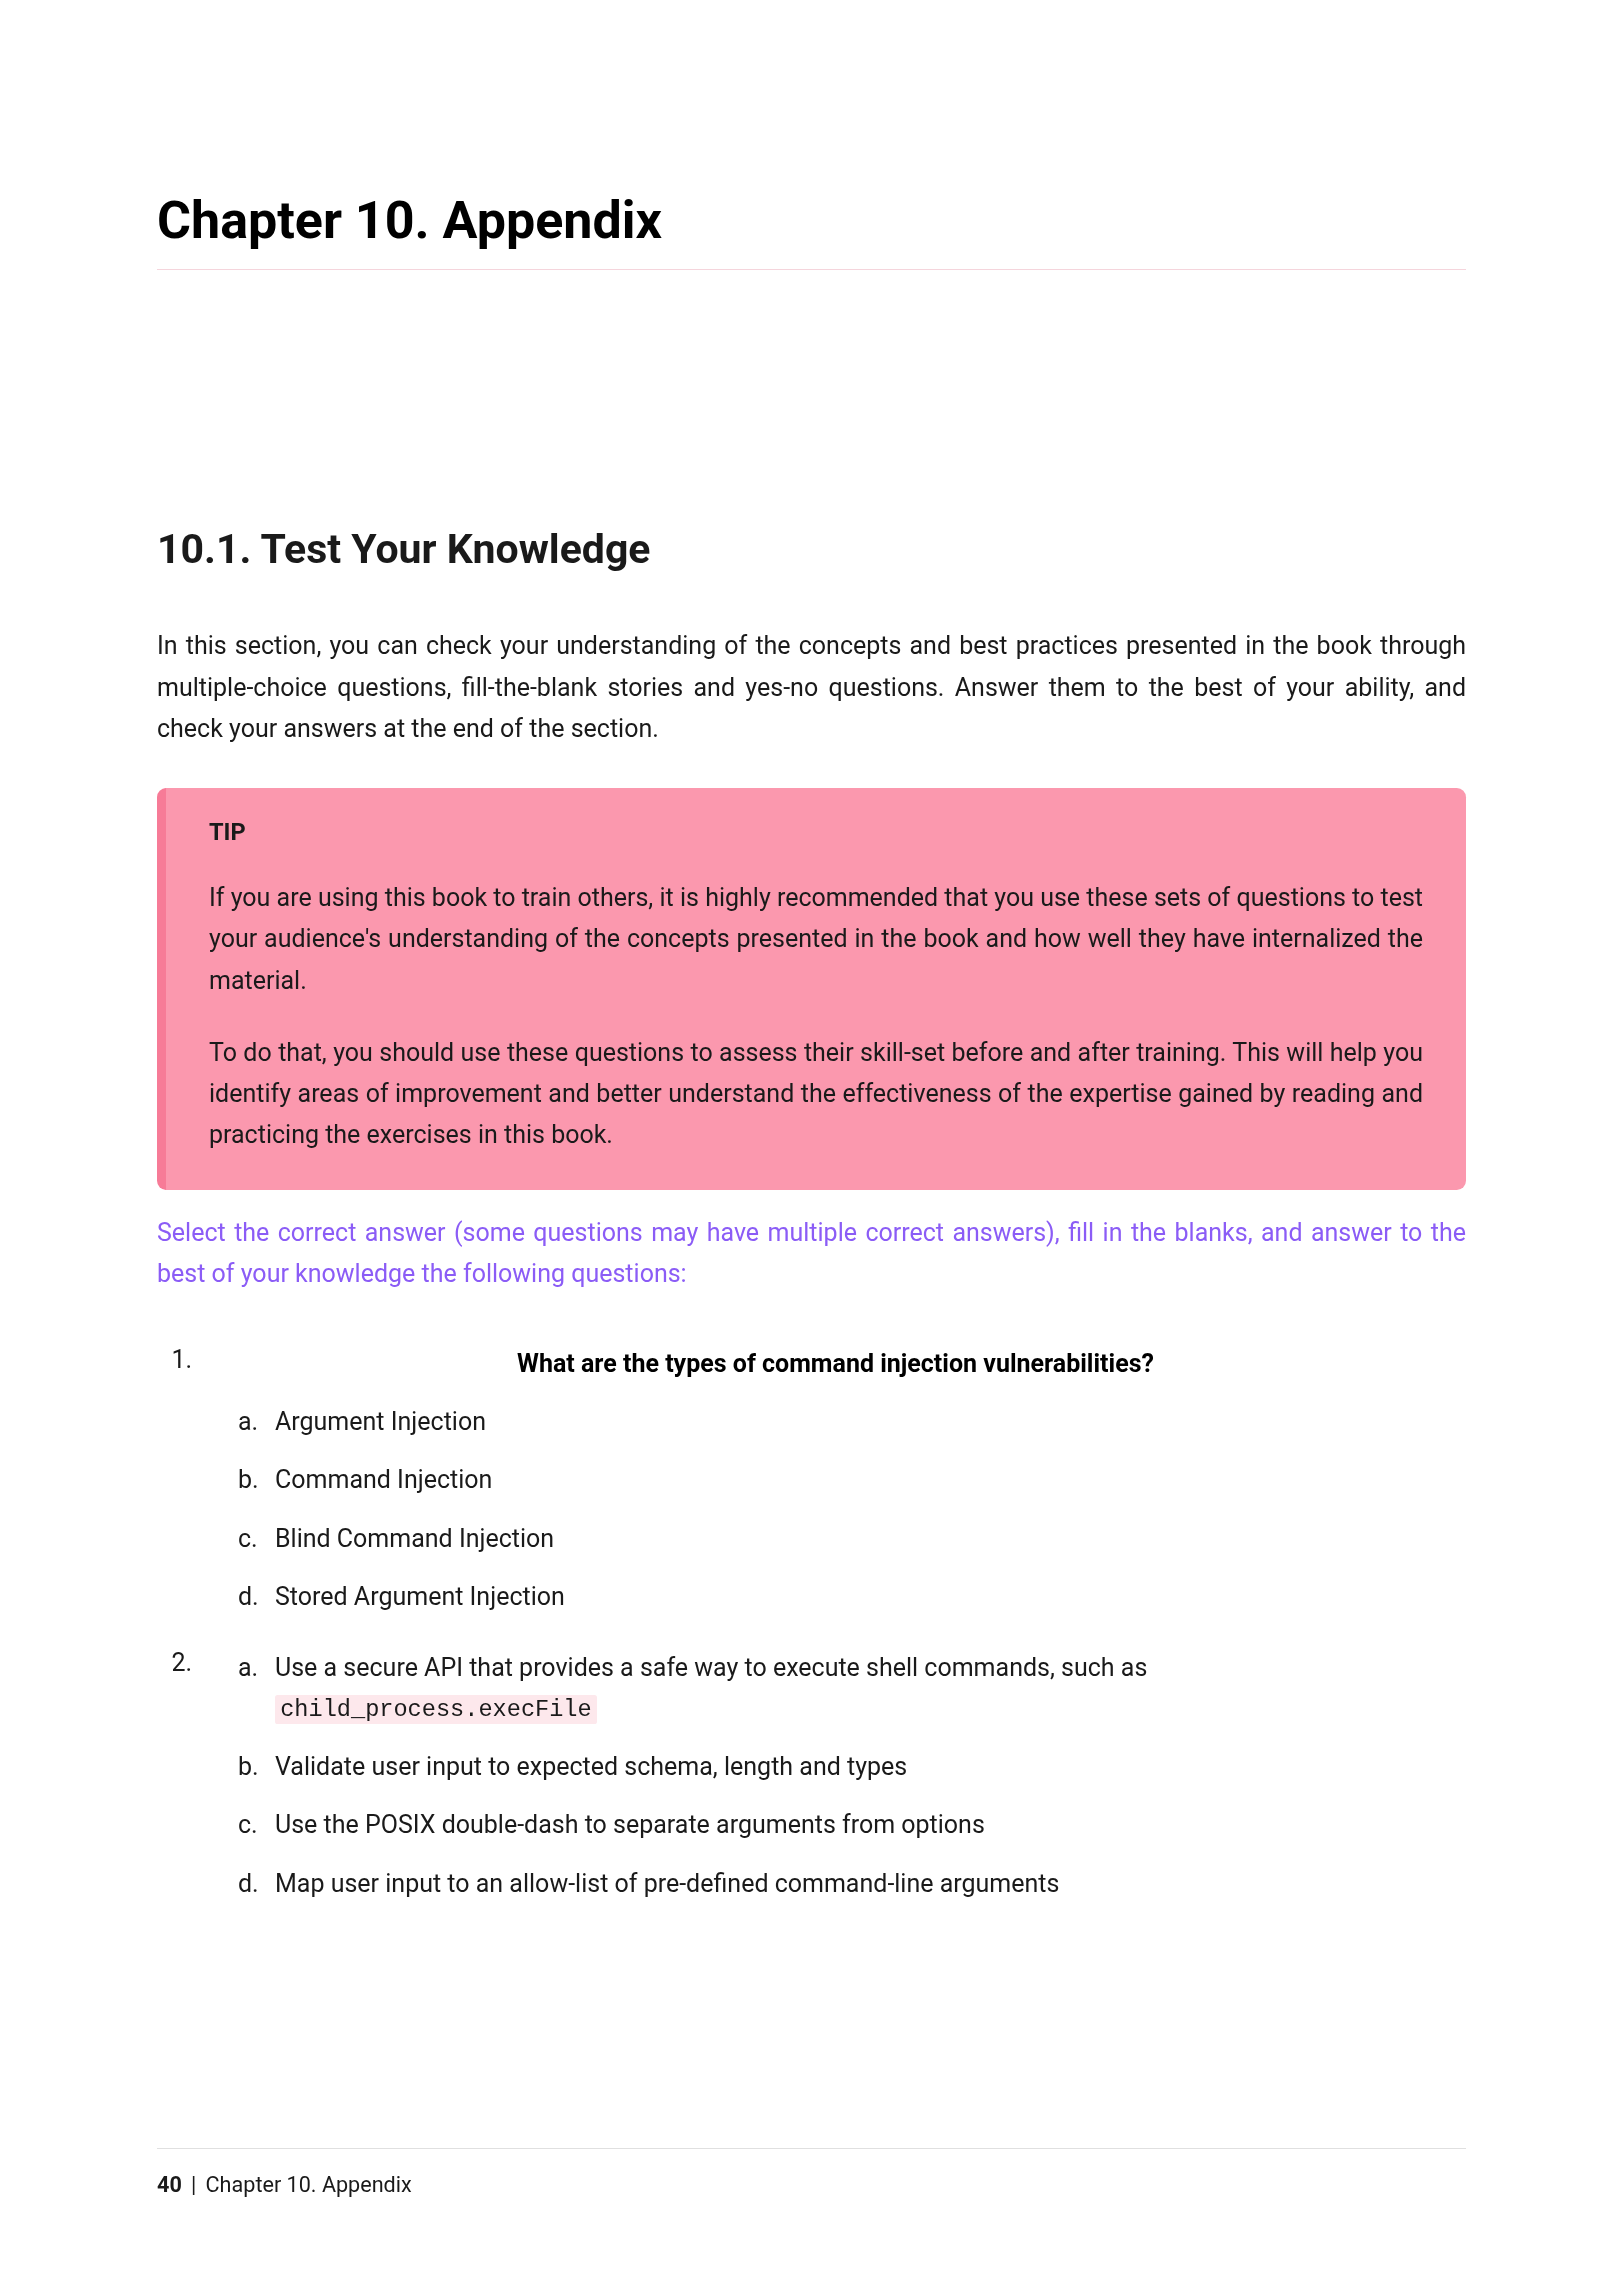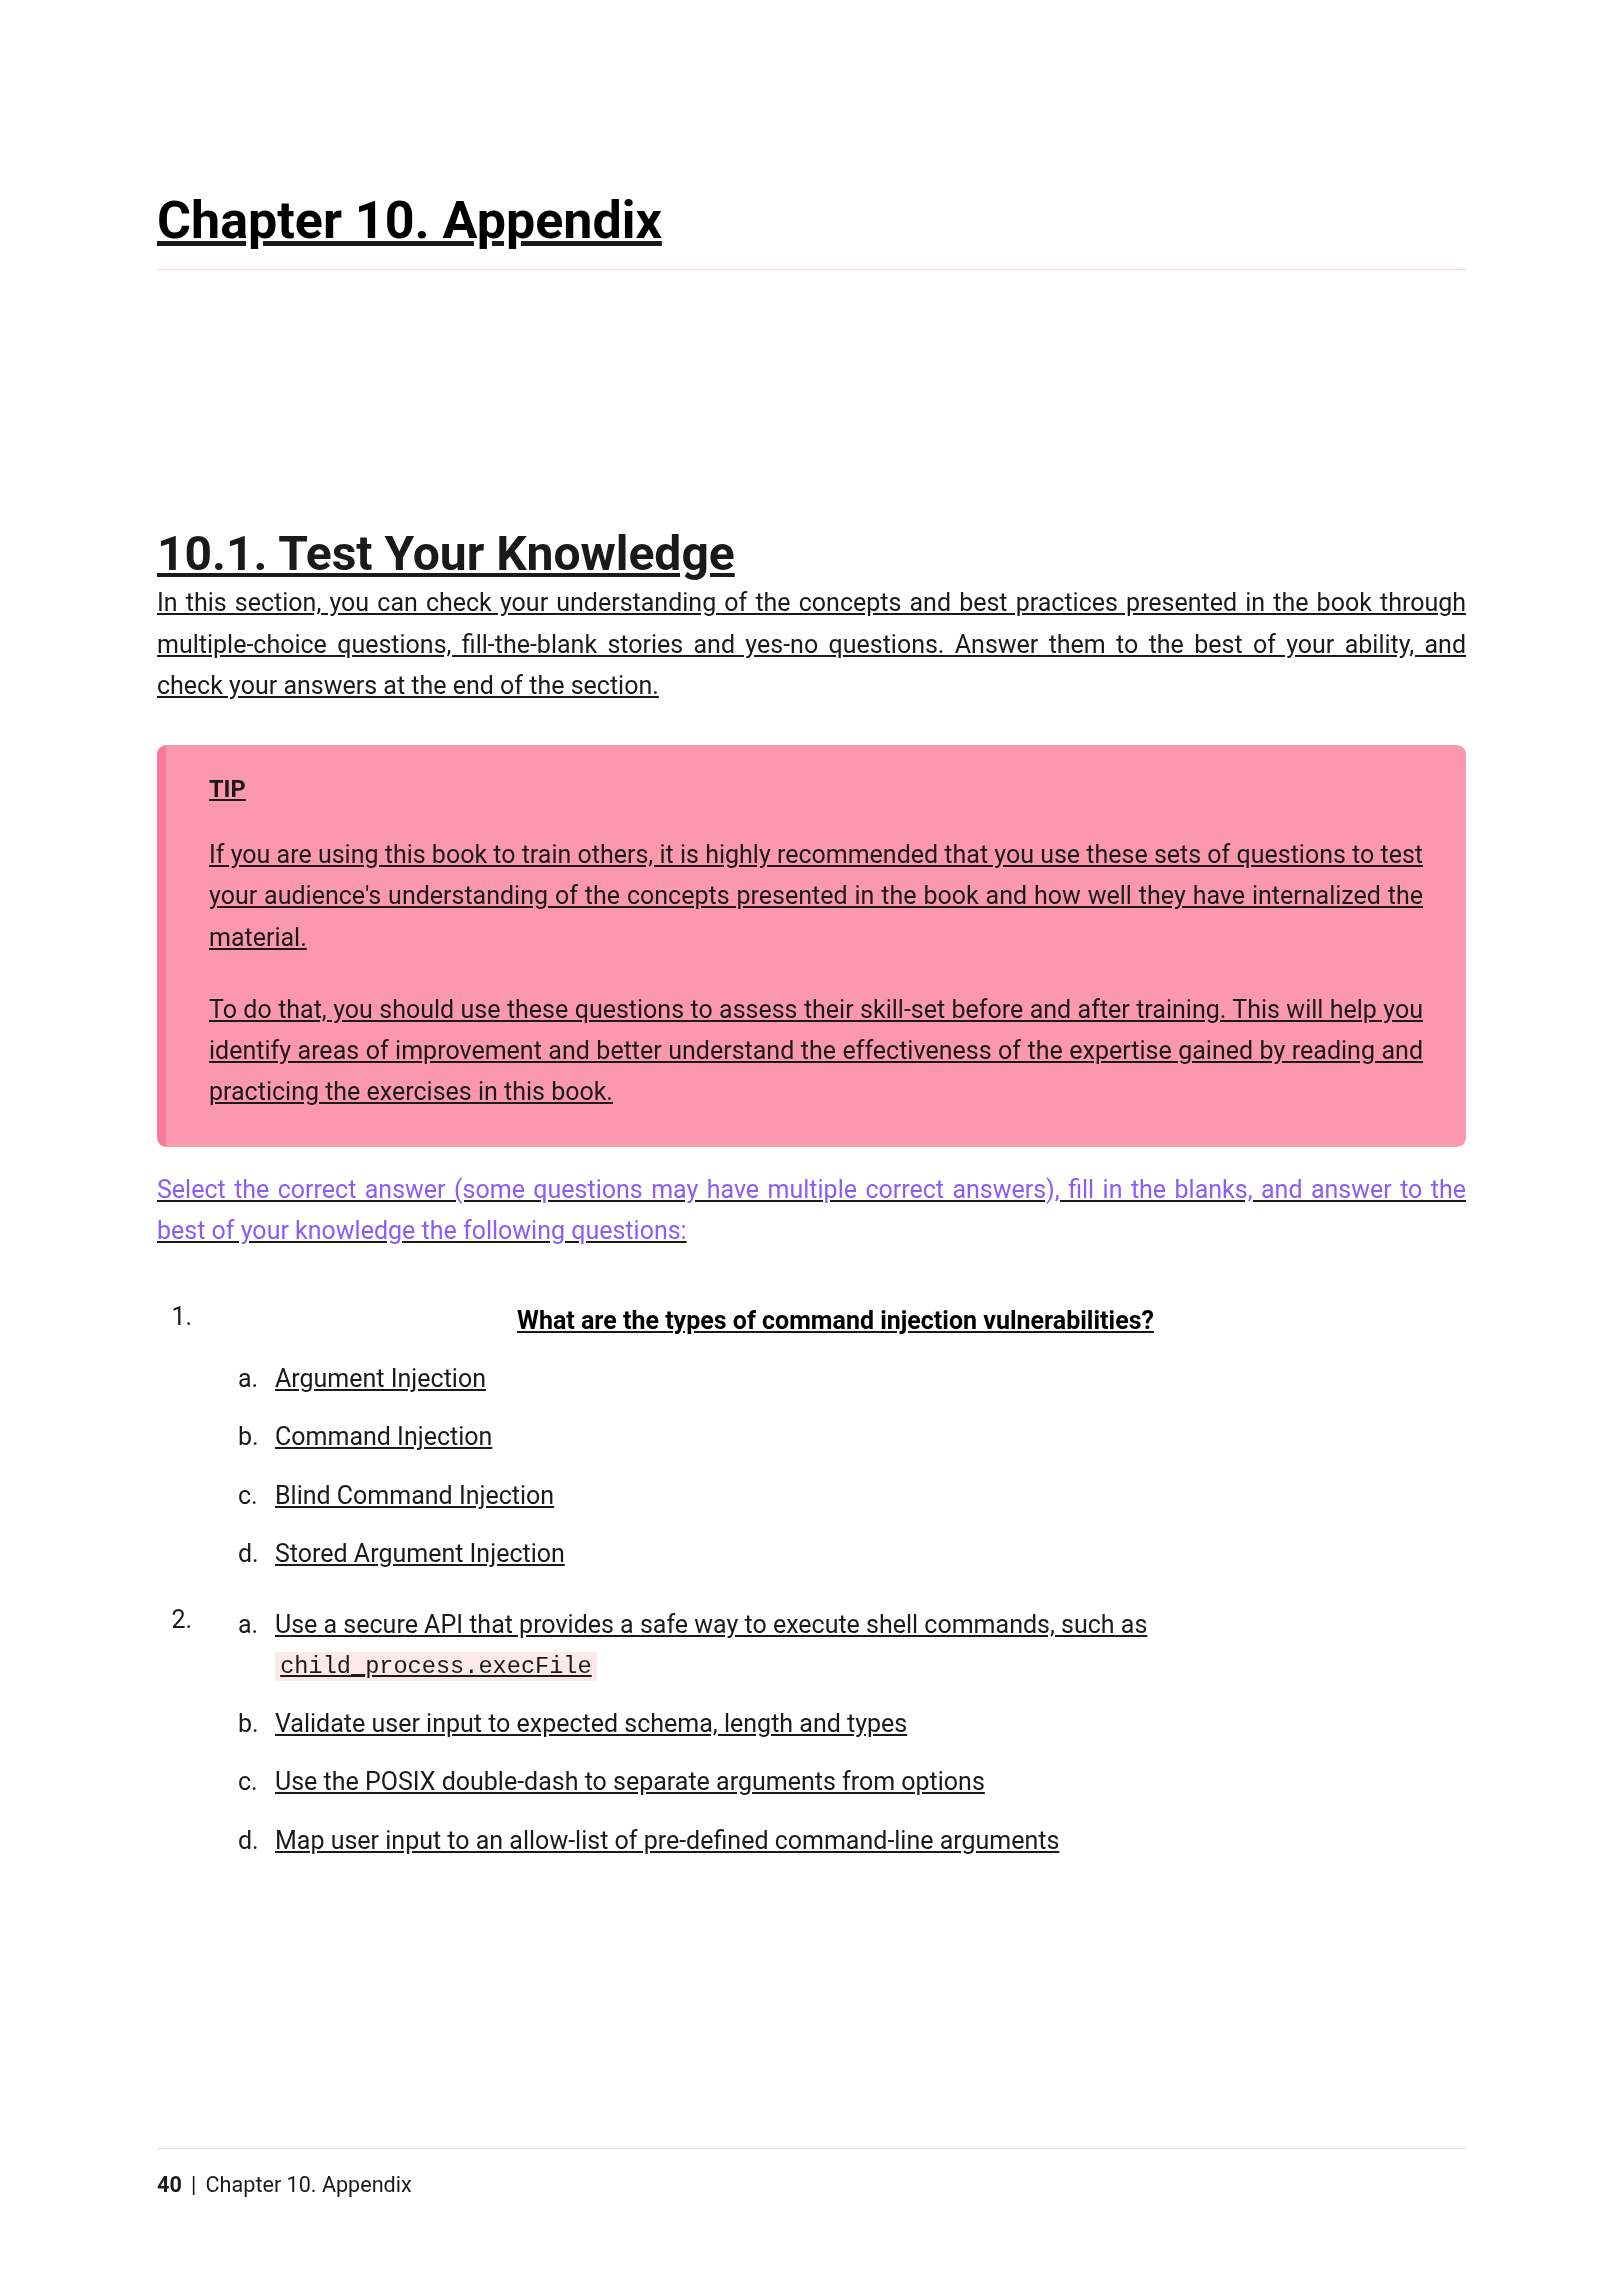--- a/index.html
+++ b/index.html
@@ -12,34 +12,34 @@
       background: #ffffff;
       width: 1623px;
       height: 2295px;
       position: relative;
       color: #1a1a1a;
     }
     .page {
       padding: 190px 157px 98px 157px;
       height: 100%;
       position: relative;
-      text-decoration: underline;
     }
     .chapter-title {
       font-size: 52px;
       font-weight: 700;
       color: #000000;
       padding-bottom: 18.3px;
       border-bottom: 1.3px solid #f5d5dc;
       margin-bottom: 255px;
     }
     .section-title {
-      font-size: 48px;
+      font-size: 41px;
       font-weight: 700;
       color: #1a1a1a;
+      margin-bottom: 52px;
     }
     .body-text {
       font-size: 25px;
       line-height: 1.65;
       color: #1a1a1a;
       text-align: justify;
       margin-bottom: 39px;
     }
     .tip-box {
       background: #fb98ae;

